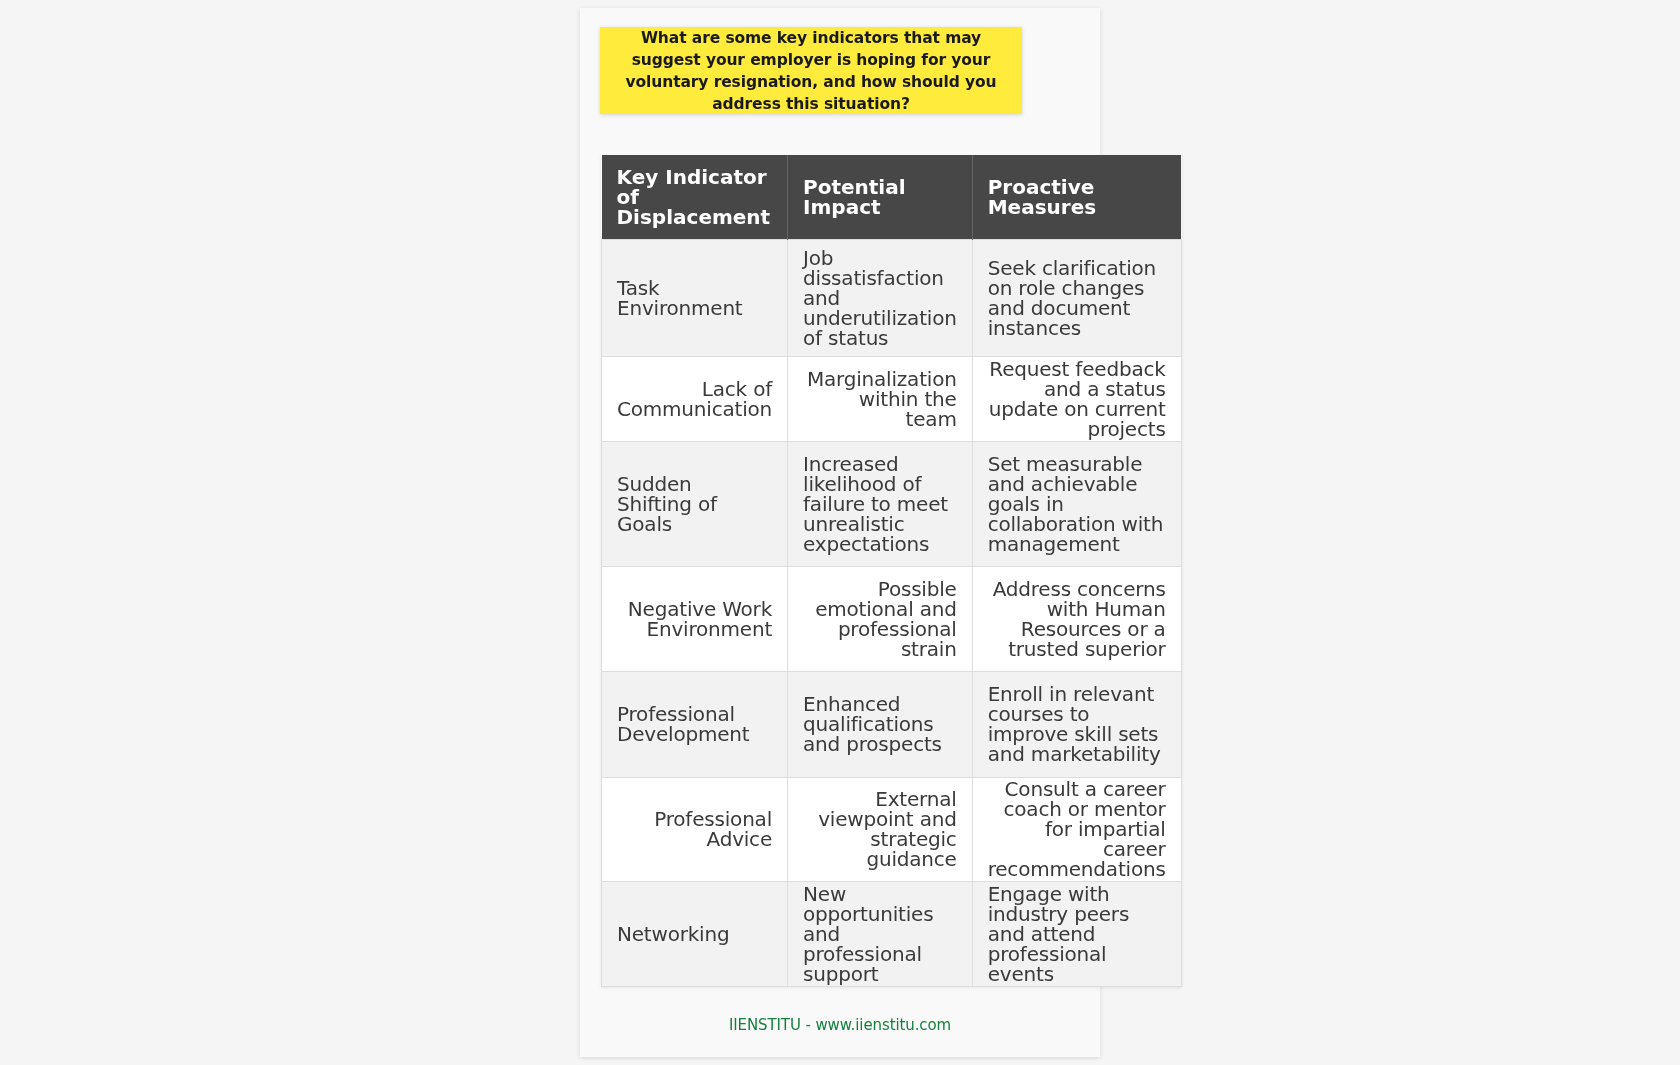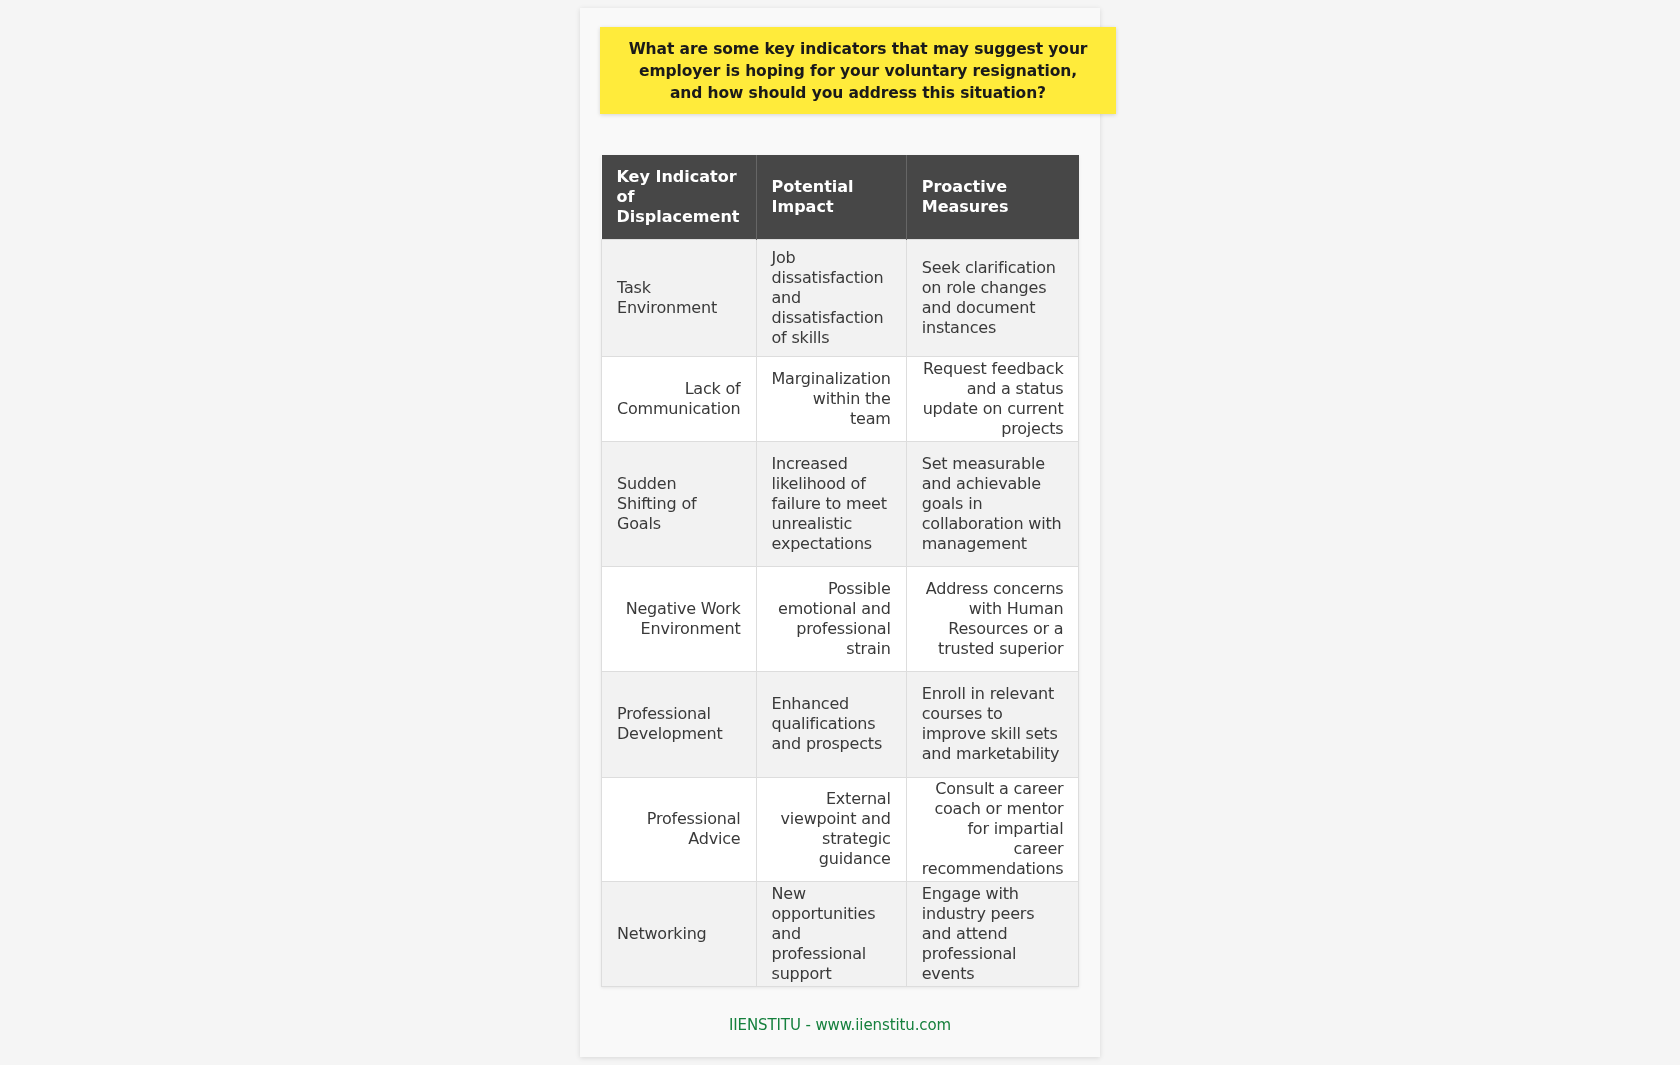--- a/index.html
+++ b/index.html
@@ -20,21 +20,21 @@
     top: 8px;
     width: 520px;
     height: 1049px;
     background: #f9f9f9;
     box-shadow: 0 1px 5px rgba(0,0,0,0.12);
   }
   .question {
     position: absolute;
     left: 20px;
     top: 19px;
-    width: 516px;
+    width: 422px;
     height: 87px;
     background: #ffeb3b;
     box-shadow: 0 1px 4px rgba(0,0,0,0.15);
     display: flex;
     align-items: center;
     justify-content: center;
     text-align: center;
     box-sizing: border-box;
     padding: 0 22px;
   }
@@ -45,21 +45,21 @@
     font-weight: bold;
     color: #1a1a1a;
     letter-spacing: -0.1px;
   }
   table.grid {
     position: absolute;
     left: 21px;
     top: 147px;
     width: 478px;
     border-collapse: collapse;
-    font-size: 16px;
+    font-size: 20px;
     line-height: 20px;
     color: #3a3a3a;
     box-shadow: 0 1px 3px rgba(0,0,0,0.08);
   }
   table.grid th {
     background: #474747;
     color: #ffffff;
     font-weight: bold;
     text-align: left;
     vertical-align: middle;
@@ -105,21 +105,21 @@
     <thead>
       <tr>
         <th class="col1">Key Indicator of Displacement</th>
         <th class="col2">Potential Impact</th>
         <th class="col3">Proactive Measures</th>
       </tr>
     </thead>
     <tbody>
       <tr class="odd" style="height:117px">
         <td>Task Environment</td>
-        <td>Job dissatisfaction and dissatisfaction of skills</td>
+        <td>Job dissatisfaction and underutilization of status</td>
         <td>Seek clarification on role changes and document instances</td>
       </tr>
       <tr class="even" style="height:85px">
         <td>Lack of Communication</td>
         <td>Marginalization within the team</td>
         <td>Request feedback and a status update on current projects</td>
       </tr>
       <tr class="odd" style="height:125px">
         <td>Sudden Shifting of Goals</td>
         <td>Increased likelihood of failure to meet unrealistic expectations</td>

